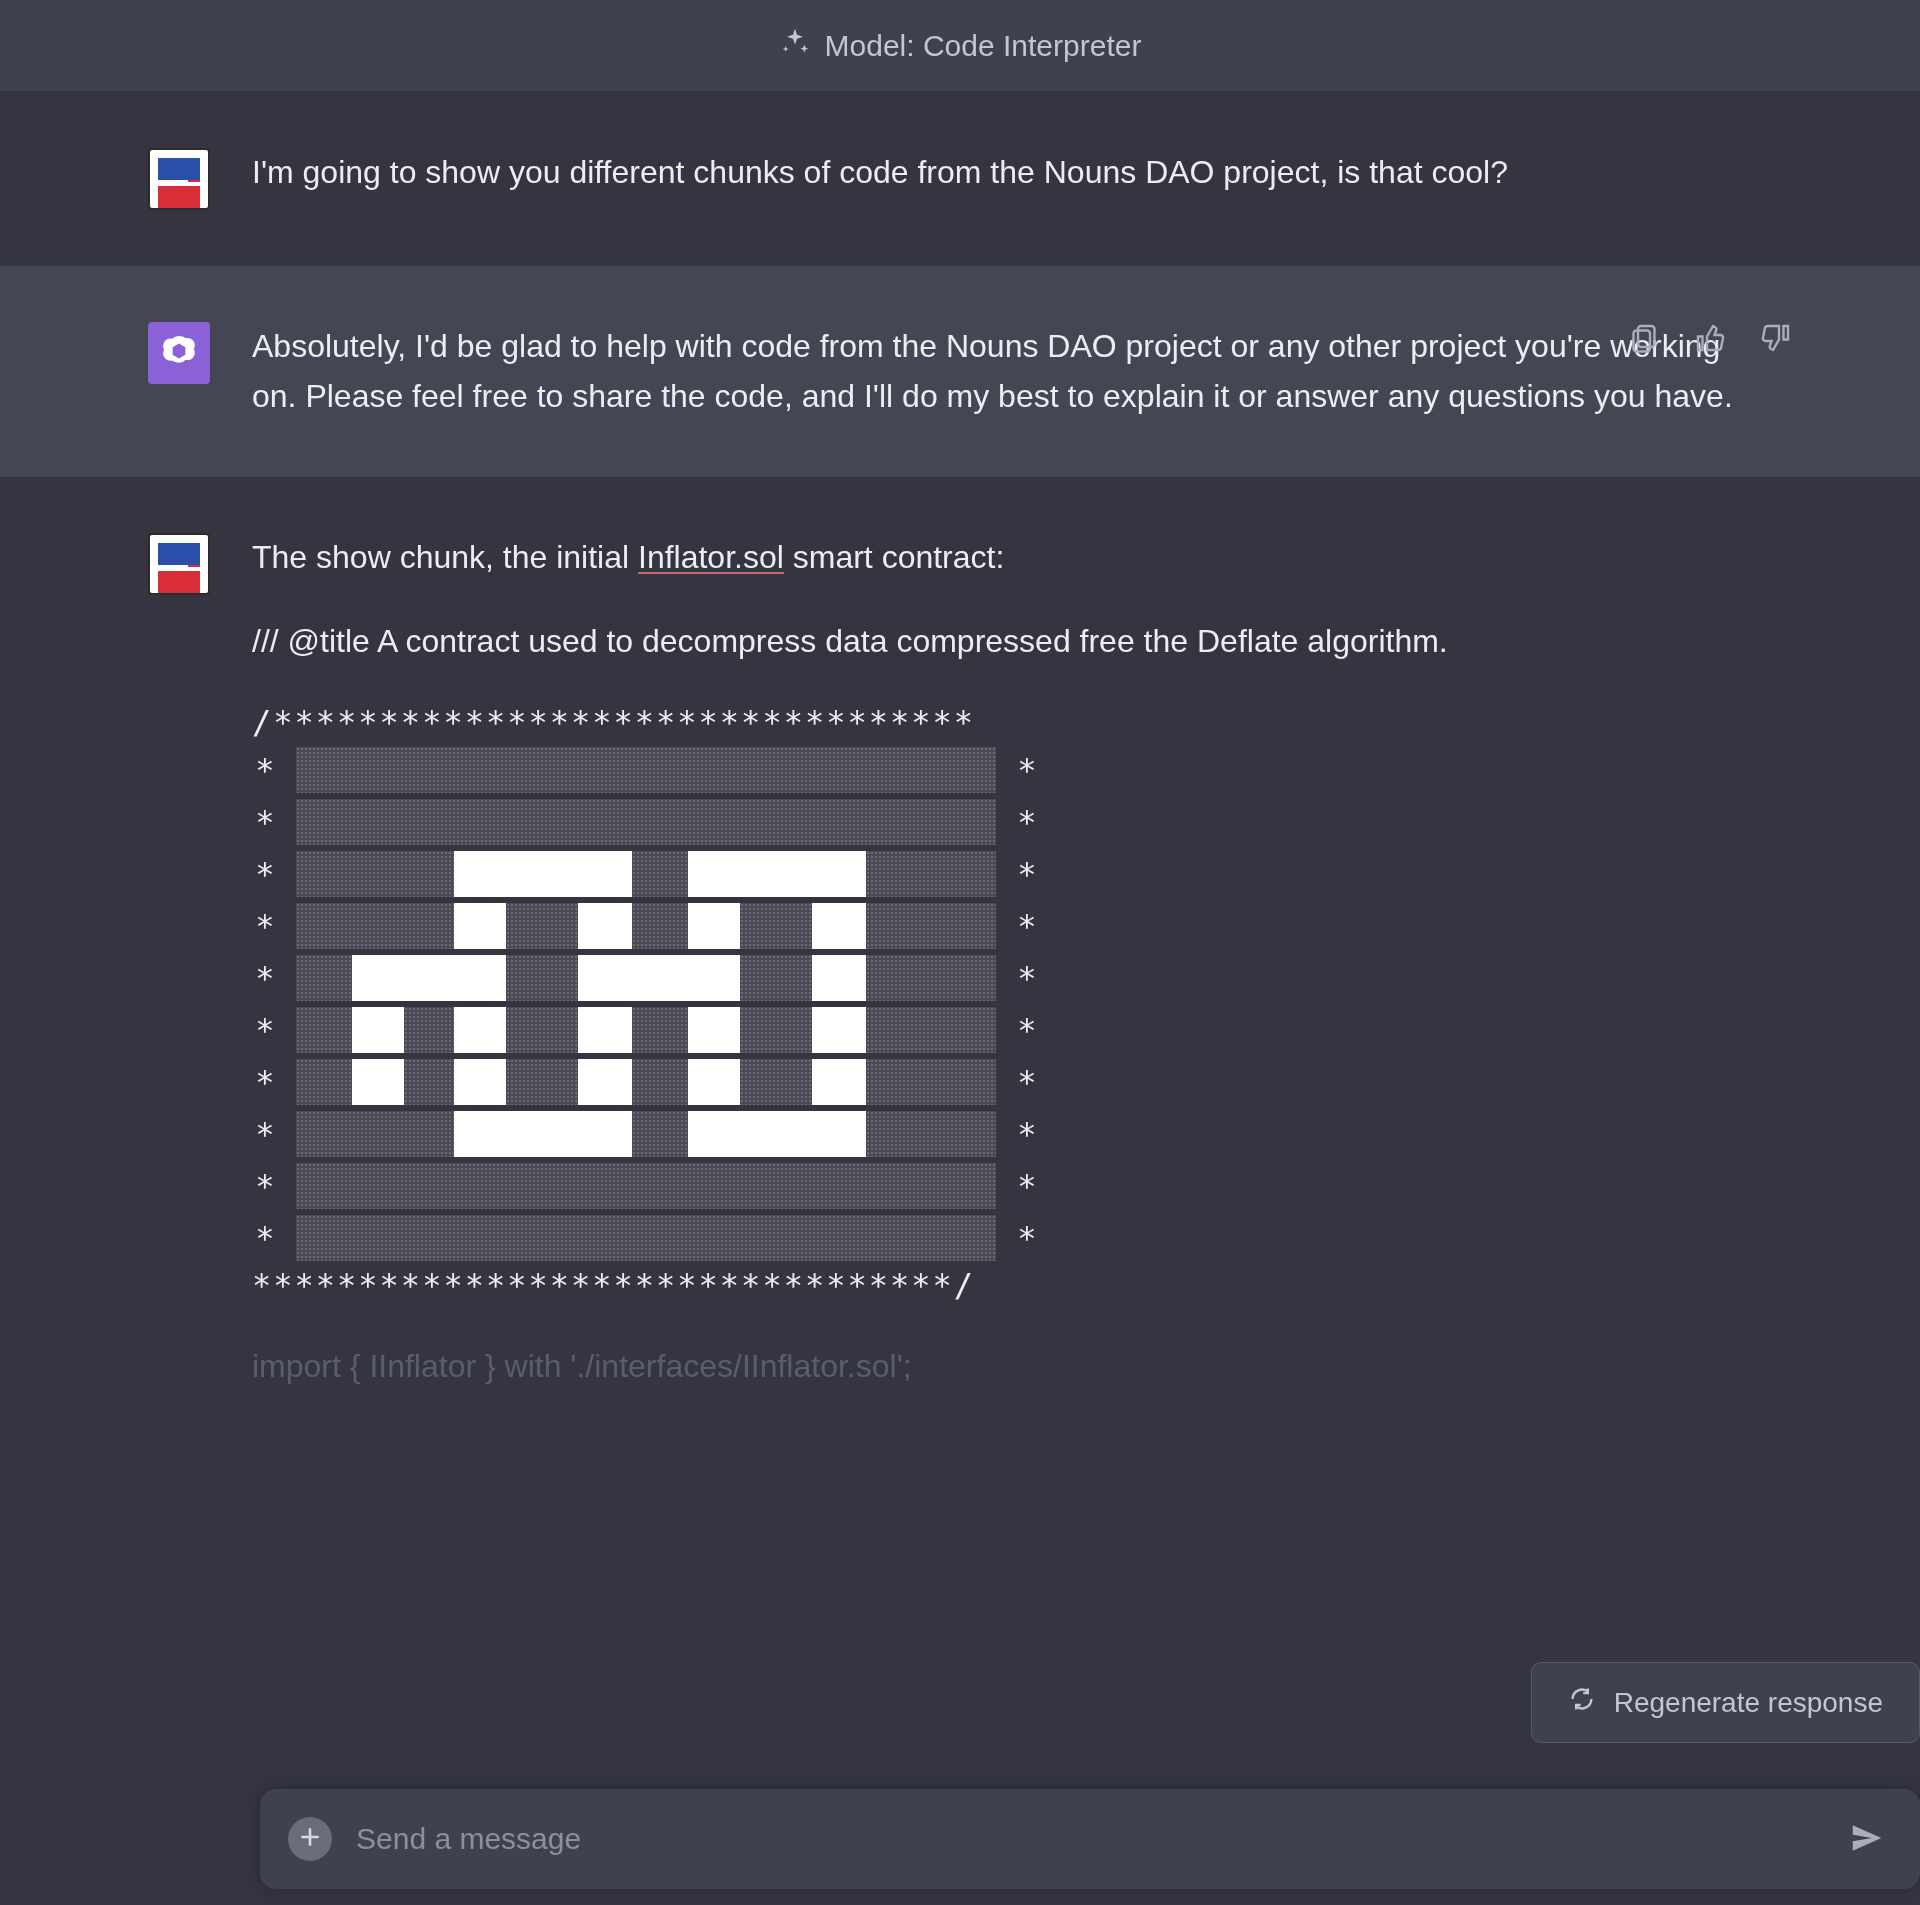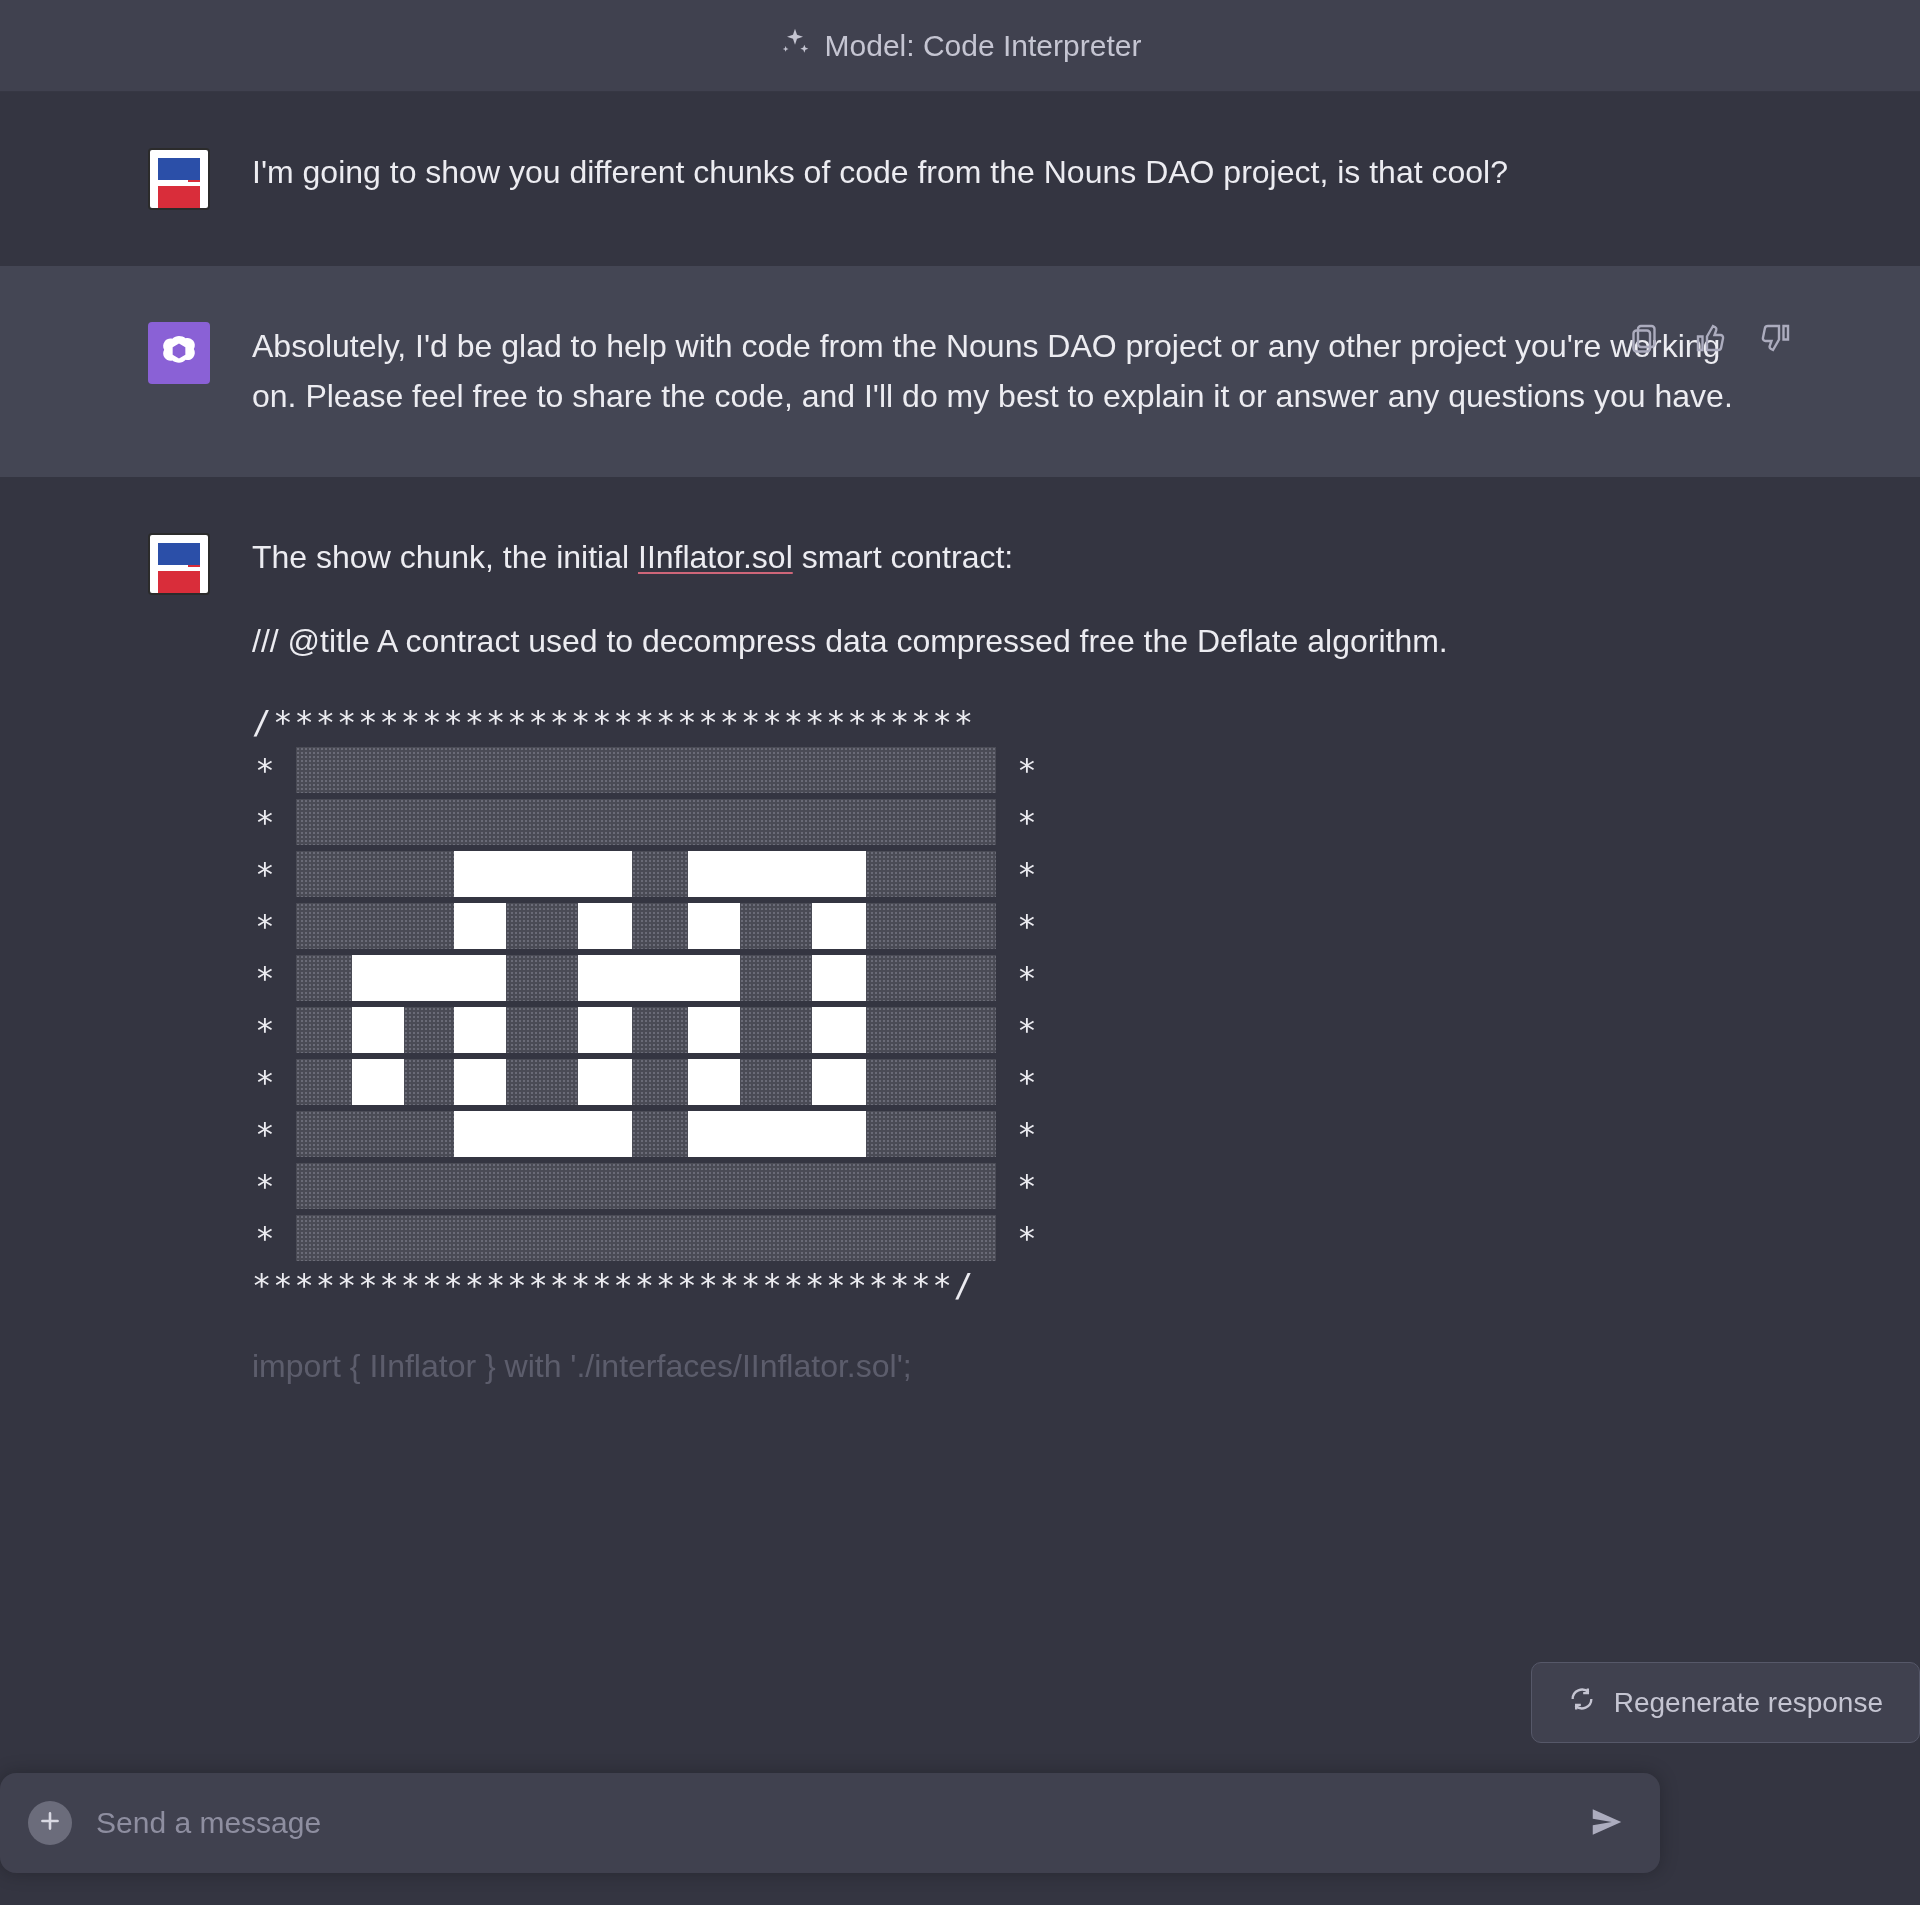--- a/index.html
+++ b/index.html
@@ -71,21 +71,21 @@
   .actions button{background:none;border:none;padding:4px;cursor:pointer;}
   .actions svg{width:36px;height:36px;fill:none;stroke:var(--icon);stroke-width:1.6;}
 
   .regenerate-wrap{position:absolute;left:0;right:0;bottom:162px;display:flex;justify-content:flex-end;z-index:5;}
   .regenerate{
     display:flex;align-items:center;gap:18px;background:var(--bg-header);border:1px solid var(--border);color:var(--text-dim);
     font-size:28px;padding:22px 36px;border-radius:10px;cursor:pointer;font-weight:400;
   }
   .regenerate svg{width:28px;height:28px;fill:none;stroke:var(--text-dim);stroke-width:2;}
 
-  .input-row{position:absolute;left:0;right:0;bottom:32px;display:flex;justify-content:flex-start;z-index:4;padding-top:40px;
+  .input-row{position:absolute;left:0;right:0;bottom:16px;display:flex;justify-content:flex-end;z-index:4;padding-top:40px;
     background:linear-gradient(transparent, var(--bg) 40%);}
   .input-box{
     width:1660px;height:100px;background:var(--input-bg);border-radius:16px;display:flex;align-items:center;padding:0 28px;gap:22px;
     box-shadow:0 0 18px rgba(0,0,0,.25);
   }
   .input-plus{width:44px;height:44px;border-radius:50%;background:#6b6c7b;display:flex;align-items:center;justify-content:center;}
   .input-plus svg{width:26px;height:26px;fill:#c5c5d2;}
   .input-box input{flex:1;background:none;border:none;outline:none;color:var(--text);font-size:30px;}
   .input-box input::placeholder{color:var(--text-muted);}
   .send-btn{background:none;border:none;cursor:pointer;padding:6px;}
@@ -147,21 +147,21 @@
         </button>
       </div>
     </div>
   </div>
 
   <div class="turn user" style="padding-bottom:200px;">
     <div class="turn-inner">
       <div class="avatar user"></div>
       <div class="content">
         <p>
-          <span>The show chunk, the initial </span><span class="underline-red">IInflator.sol</span><span> smart contract:</span>
+          <span>The show chunk, the initial </span><span class="underline-red">Inflator.sol</span><span> smart contract:</span>
         </p>
         <p>/// @title A contract used to decompress data compressed free the Deflate algorithm.</p>
 
         <div class="ascii-art">
           <div class="asterisks">/*********************************</div>
           <div class="art-rows">
 
             <div class="art-row">
                 <span class="star">*</span>
                 <span class="seg space" style="width:18px"></span>

